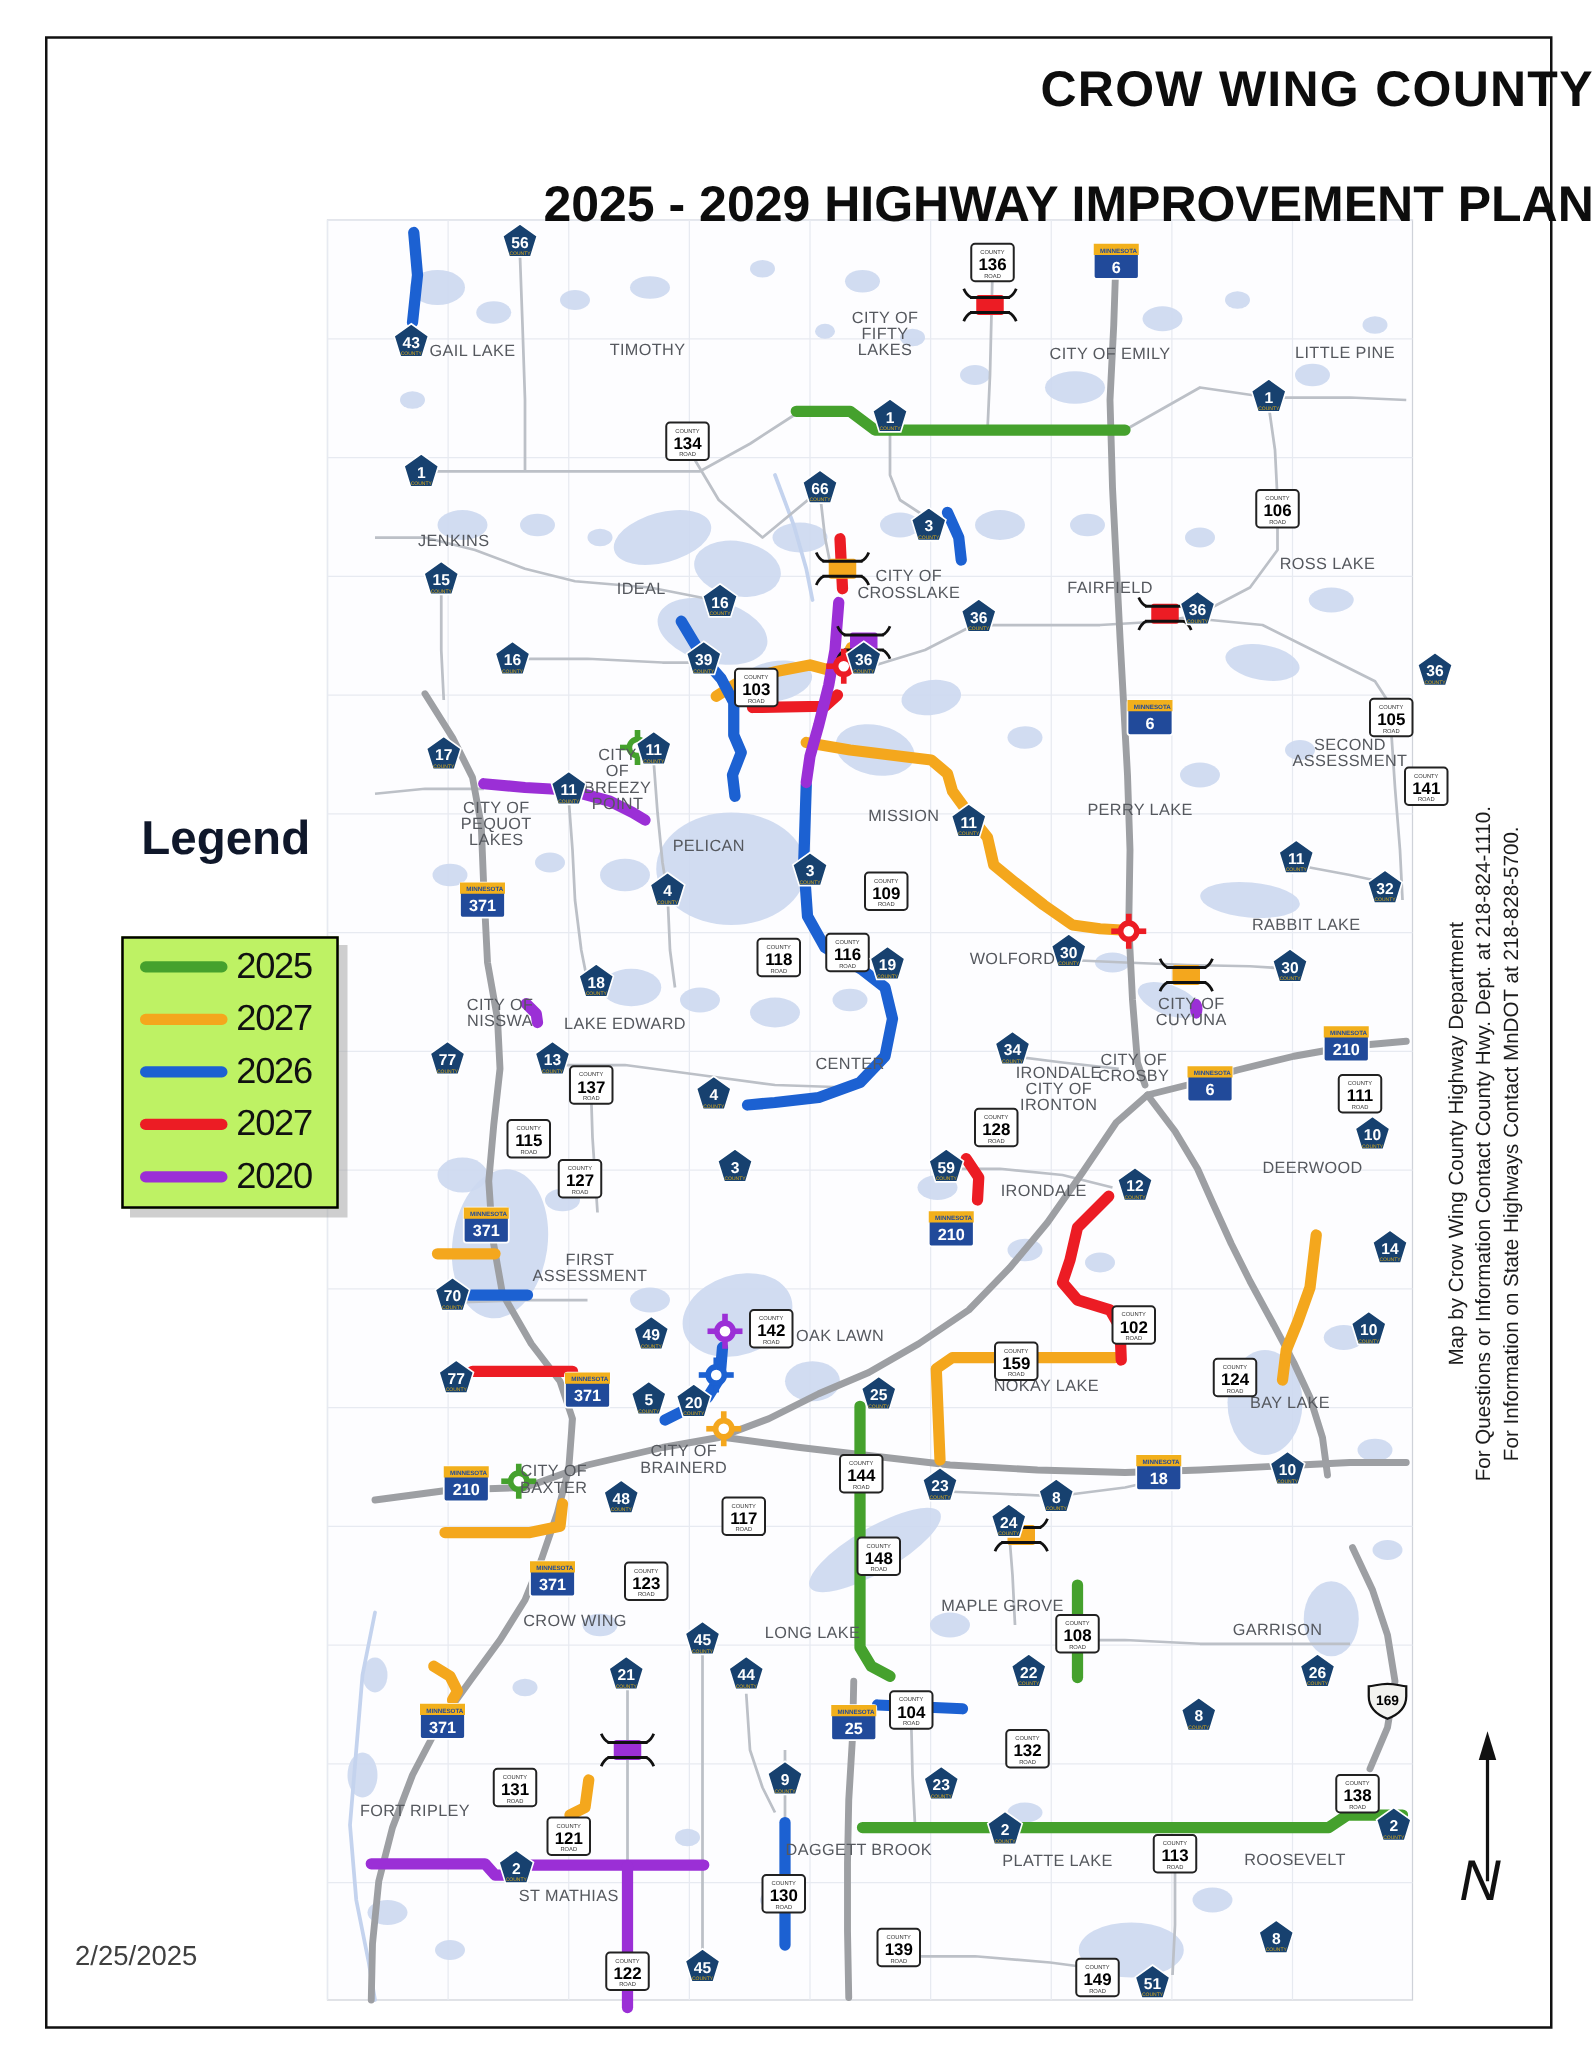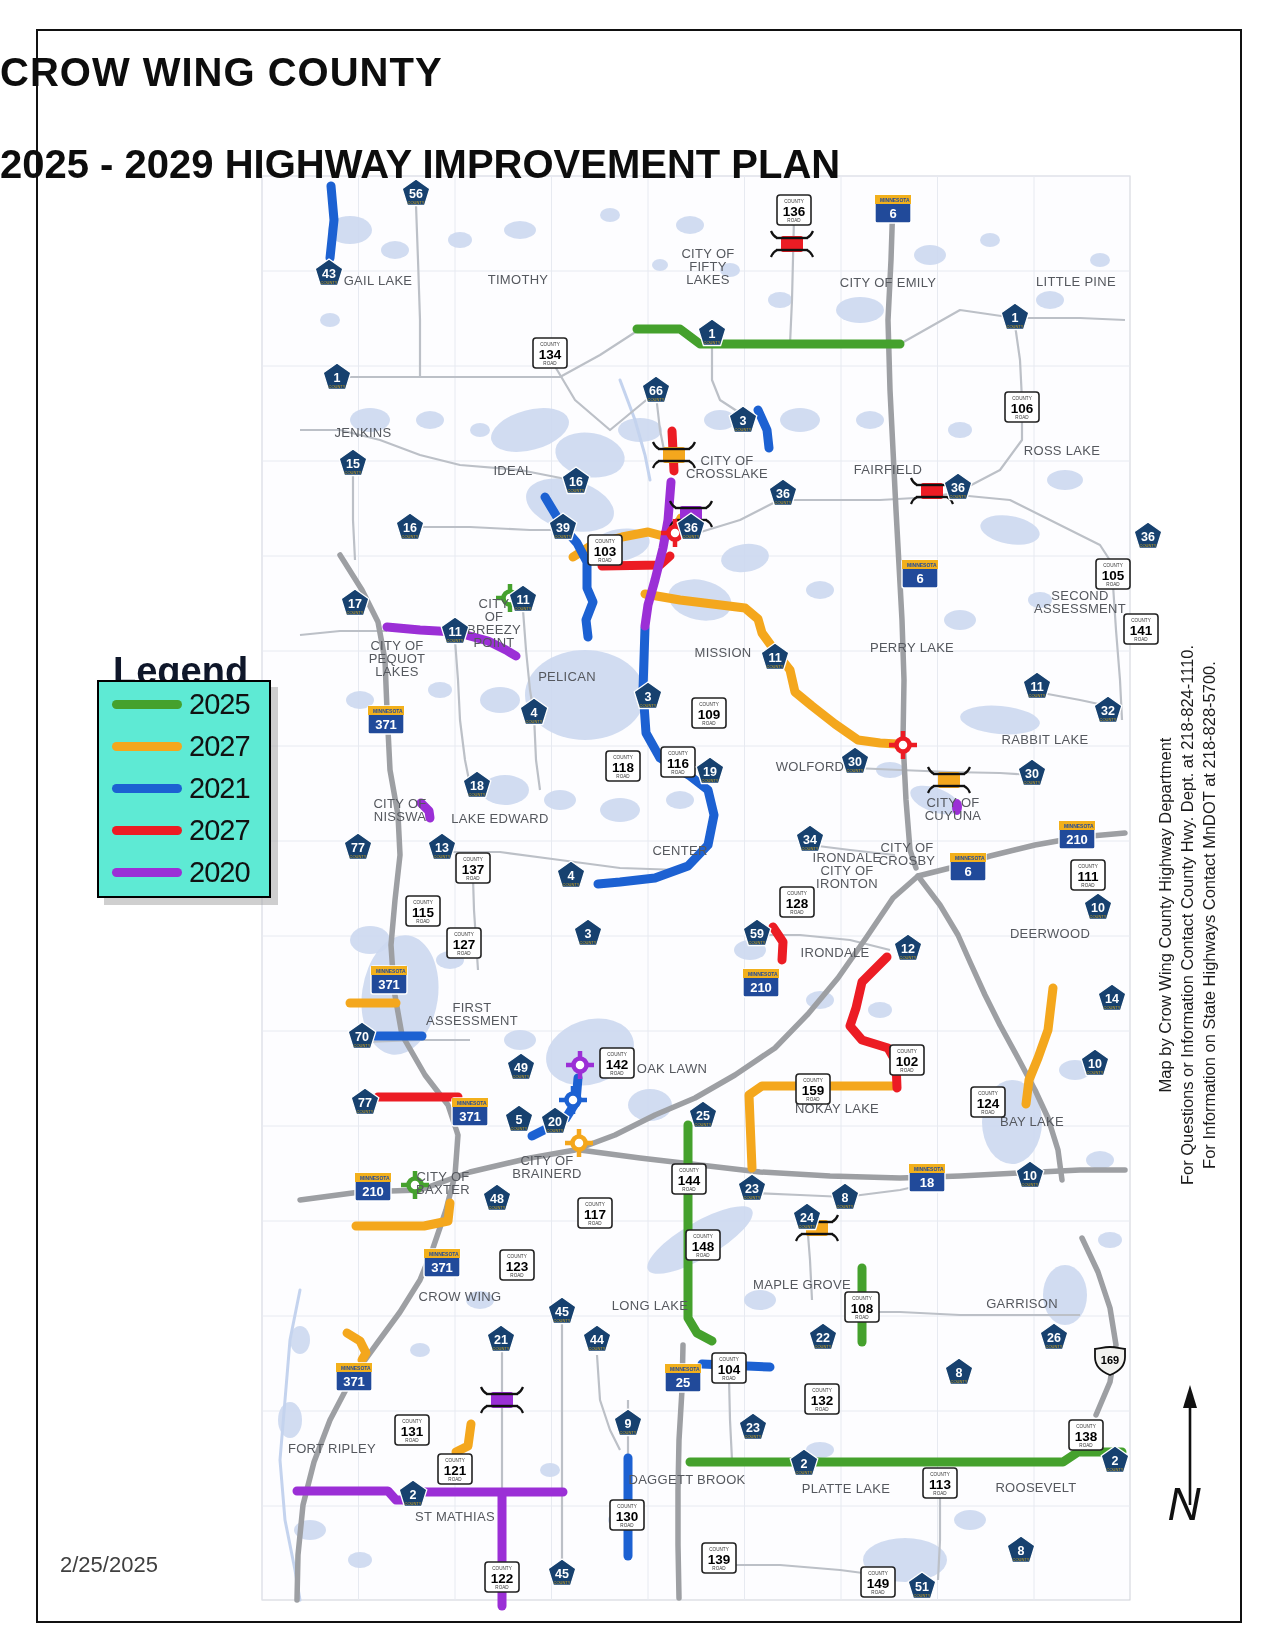--- a/index.html
+++ b/index.html
@@ -1,23 +1,23 @@
 <!DOCTYPE html>
 <html><head>
 <meta charset="utf-8">
 <style>
   html,body{margin:0;padding:0;background:#ffffff;}
   #page{position:relative;width:1275px;height:1650px;background:#fff;overflow:hidden;
         font-family:"Liberation Sans",sans-serif;}
   #frame{position:absolute;left:36px;top:29px;width:1202px;height:1590px;border:2px solid #111;}
-  #title1,#title2{position:absolute;left:0;width:1275px;text-align:left;font-weight:bold;color:#0d0d0d;}
+  #title1,#title2{position:absolute;left:0;width:1275px;text-align:right;font-weight:bold;color:#0d0d0d;}
   #title1{top:50px;font-size:40px;letter-spacing:1px;}
   #title2{top:102px;font-size:40px;letter-spacing:0px;margin-top:40px;}
   #legend-heading{position:absolute;left:113px;top:650px;font-size:38px;font-weight:bold;color:#0f172a;}
-  #legend-box{position:absolute;left:97px;top:680px;width:170px;height:214px;background:#5eead4;
+  #legend-box{position:absolute;left:97px;top:749px;width:170px;height:214px;background:#bef264;
               border:2px solid #000;box-shadow:7px 7px 0 rgba(160,160,160,.5);}
   .legend-row{display:flex;align-items:center;height:40px;margin-top:2px;}
   .legend-swatch{width:70px;height:9px;border-radius:5px;margin-left:13px;flex:none;}
   .legend-label{font-size:29px;color:#111;margin-left:7px;letter-spacing:-1px;}
   #map-date{position:absolute;left:60px;top:1552px;font-size:22px;color:#404040;}
   #notes{position:absolute;left:1190px;top:915px;width:600px;height:72px;
          transform:translate(-50%,-50%) rotate(-90deg);text-align:center;color:#1c1c1c;}
   #notes div{font-size:16.5px;line-height:22px;white-space:nowrap;}
   svg text{font-family:"Liberation Sans",sans-serif;}
 </style>
@@ -958,21 +958,21 @@
       <div class="legend-row">
         <span class="legend-swatch" style="background: rgb(69, 161, 45);"></span>
         <span class="legend-label">2025</span>
       </div>
       <div class="legend-row">
         <span class="legend-swatch" style="background: rgb(244, 167, 29);"></span>
         <span class="legend-label">2027</span>
       </div>
       <div class="legend-row">
         <span class="legend-swatch" style="background: rgb(28, 97, 210);"></span>
-        <span class="legend-label">2021</span>
+        <span class="legend-label">2026</span>
       </div>
       <div class="legend-row">
         <span class="legend-swatch" style="background: rgb(236, 28, 36);"></span>
         <span class="legend-label">2027</span>
       </div>
       <div class="legend-row">
         <span class="legend-swatch" style="background: rgb(155, 47, 214);"></span>
         <span class="legend-label">2020</span>
       </div>
     </div>

